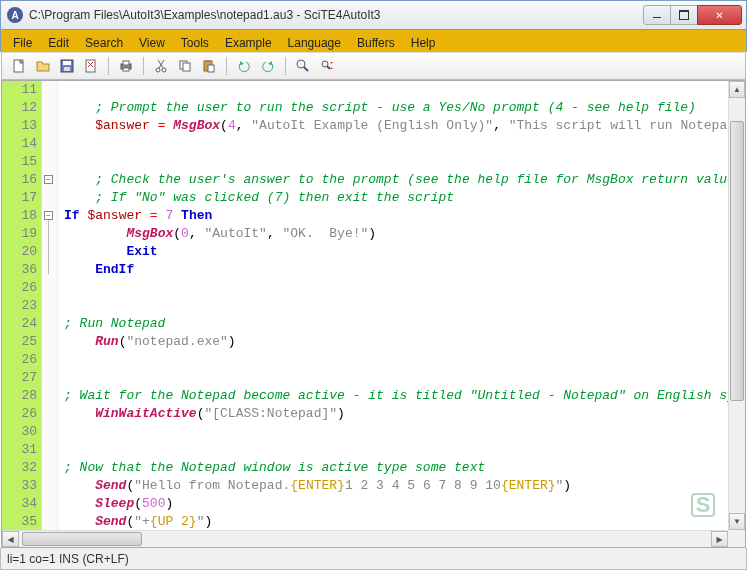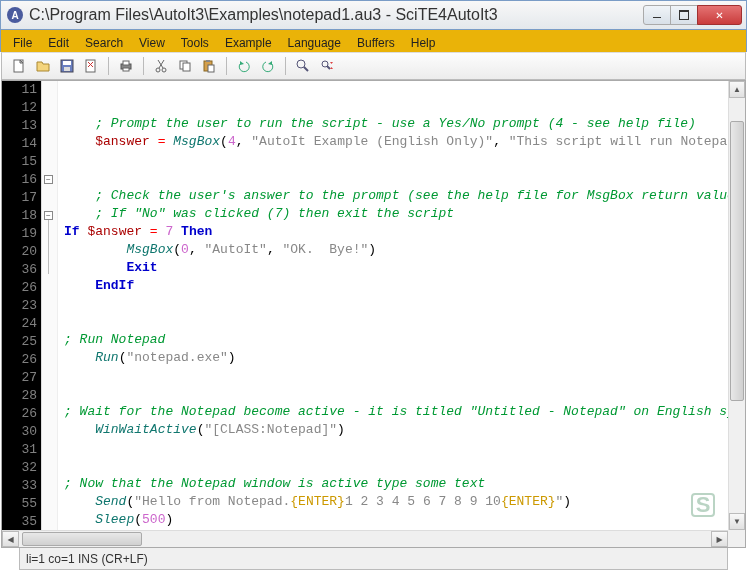--- a/index.html
+++ b/index.html
@@ -1,21 +1,21 @@
 <!DOCTYPE html>
 <html><head>
 <meta charset="utf-8">
 <style>
   * { margin: 0; padding: 0; box-sizing: border-box; }
   body { font-family: "Segoe UI", Tahoma, sans-serif; font-size: 12px; background: #fff; overflow: hidden; width: 747px; height: 571px; }
   
   
   .titlebar { height: 30px; background: linear-gradient(to bottom, #f8f8f8, #e4e8ec); border: 1px solid #7a9cc6; display: flex; align-items: center; padding: 0 0 0 6px; position: relative; }
   .titlebar-icon { width: 16px; height: 16px; background: #4a5b9e; border-radius: 50%; margin-right: 6px; display: flex; align-items: center; justify-content: center; color: #fff; font-size: 10px; font-weight: bold; }
-  .titlebar-text { flex: 1; color: #333; font-size: 16px; }
+  .titlebar-text { flex: 1; color: #333; font-size: 12px; }
   .titlebar-buttons { display: flex; height: 20px; margin-right: 4px; }
   .tb-btn { width: 28px; height: 20px; border: 1px solid #aaa; background: linear-gradient(to bottom, #f0f4f8, #d8e0e8); display: flex; align-items: center; justify-content: center; margin-left: -1px; font-size: 10px; }
   .tb-btn.min::after { content: ""; display: block; width: 8px; height: 1px; background: #333; margin-top: 5px; }
   .tb-btn.max::after { content: ""; display: block; width: 8px; height: 7px; border: 1px solid #333; border-top-width: 2px; }
   .tb-btn.close { width: 45px; background: linear-gradient(to bottom, #e57373, #c93c3c); border-color: #a03030; color: #fff; border-top-right-radius: 3px; border-bottom-right-radius: 3px; }
   .tb-btn.close::after { content: "✕"; font-size: 10px; }
   .tb-btn.min { border-top-left-radius: 3px; border-bottom-left-radius: 3px; }
   
   
   .menubar { height: 22px; background: #eab308; border-left: 1px solid #7a9cc6; border-right: 1px solid #7a9cc6; display: flex; align-items: flex-end; padding: 0 4px; }
@@ -23,51 +23,51 @@
   
   
   .toolbar { height: 28px; background: linear-gradient(to bottom, #fdfdfd, #ececec); border: 1px solid #bbb; border-top-color: #ddd; display: flex; align-items: center; padding: 0 6px; gap: 2px; margin: 0 1px; }
   .tool-btn { width: 22px; height: 22px; display: flex; align-items: center; justify-content: center; border-radius: 2px; cursor: default; }
   .tool-sep { width: 1px; height: 18px; background: #bbb; margin: 0 4px; }
   .tool-btn svg { width: 16px; height: 16px; }
   
   
   .editor-wrap { border: 1px solid #aaa; margin: 0 1px; height: 468px; background: #fff; position: relative; overflow: hidden; }
   .editor { display: flex; font-family: "Courier New", monospace; font-size: 13px; line-height: 18px; height: 100%; }
-  .linenumbers { width: 40px; background: #000000; border-right: 1px solid #ddd; text-align: right; padding: 0 4px 0 0; color: #808080; user-select: none; }
+  .linenumbers { width: 40px; background: #bef264; border-right: 1px solid #ddd; text-align: right; padding: 0 4px 0 0; color: #808080; user-select: none; }
   .linenumbers div { height: 18px; }
   .foldcol { width: 16px; background: #fafafa; border-right: 1px solid #eee; position: relative; }
   .fold-box { position: absolute; left: 2px; width: 9px; height: 9px; border: 1px solid #888; background: #fff; font-size: 8px; line-height: 7px; text-align: center; color: #555; }
   .fold-line { position: absolute; left: 6px; width: 1px; background: #bbb; }
-  .codearea { flex: 1; padding: 16px 0 0 6px; white-space: pre; overflow: hidden; }
+  .codearea { flex: 1; padding: 0 0 0 6px; white-space: pre; overflow: hidden; }
   .codeline { height: 18px; }
   
   
   .c-comment { color: #009933; font-style: italic; }
   .c-var { color: #aa0000; }
   .c-op { color: #ff0000; }
-  .c-func { color: #0f766e; font-weight: normal; font-style: italic; }
+  .c-func { color: #be185d; font-weight: bold; font-style: italic; }
   .c-keyword { color: #0000cc; font-weight: bold; }
   .c-num { color: #cc66cc; }
   .c-str { color: #888888; }
   .c-macro { color: #cc9900; }
   
   
   .vscroll { position: absolute; right: 0; top: 0; bottom: 17px; width: 17px; background: #f0f0f0; border-left: 1px solid #ddd; }
   .vscroll-btn { height: 17px; background: linear-gradient(to bottom, #f8f8f8, #e0e0e0); border: 1px solid #bbb; display: flex; align-items: center; justify-content: center; font-size: 8px; color: #555; }
   .vscroll-thumb { position: absolute; left: 1px; right: 1px; top: 40px; height: 280px; background: linear-gradient(to right, #e8e8e8, #d0d0d0); border: 1px solid #aaa; border-radius: 2px; }
   .hscroll { position: absolute; left: 0; right: 17px; bottom: 0; height: 17px; background: #f0f0f0; border-top: 1px solid #ddd; }
   .hscroll-btn { width: 17px; height: 100%; background: linear-gradient(to bottom, #f8f8f8, #e0e0e0); border: 1px solid #bbb; display: inline-flex; align-items: center; justify-content: center; font-size: 8px; color: #555; position: absolute; }
   .hscroll-btn.left { left: 0; }
   .hscroll-btn.right { right: 0; }
   .hscroll-thumb { position: absolute; top: 1px; bottom: 1px; left: 20px; width: 120px; background: linear-gradient(to bottom, #e8e8e8, #d0d0d0); border: 1px solid #aaa; border-radius: 2px; }
   .scroll-corner { position: absolute; right: 0; bottom: 0; width: 17px; height: 17px; background: #f0f0f0; }
   
   
-  .statusbar { height: 22px; background: #f0f0f0; border: 1px solid #bbb; border-top: none; display: flex; align-items: center; padding: 0 6px; margin: 0 19px; color: #333; }
+  .statusbar { height: 22px; background: #f0f0f0; border: 1px solid #bbb; border-top: none; display: flex; align-items: center; padding: 0 6px; margin: 0 0; color: #333; }
   
   
   .watermark { position: absolute; right: 30px; bottom: 30px; color: #8db89e; font-size: 22px; font-style: italic; font-weight: bold; opacity: 0.6; font-family: Arial, sans-serif; pointer-events: none; display: flex; align-items: center; gap: 4px; }
   .watermark .s-logo { width: 24px; height: 24px; border: 2px solid #8db89e; border-radius: 4px; display: flex; align-items: center; justify-content: center; font-style: normal; }
 </style>
 </head>
 <body>
 
 <div class="titlebar">
   <div class="titlebar-icon">A</div>
@@ -196,21 +196,21 @@
         <div>24</div>
         <div>25</div>
         <div>26</div>
         <div>27</div>
         <div>28</div>
         <div>26</div>
         <div>30</div>
         <div>31</div>
         <div>32</div>
         <div>33</div>
-        <div>55</div>
+        <div>34</div>
         <div>35</div>
         <div>36</div>
       </div>
     <div class="foldcol" id="foldcol">
         <div class="fold-box" style="top: 94px;">−</div>
         <div class="fold-box" style="top: 130px;">−</div>
         <div class="fold-line" style="top: 139px; height: 54px;"></div>
       </div>
     <div class="codearea" id="codearea"><div class="codeline"><span>    </span></div><div class="codeline"><span>    </span><span class="c-comment">; Prompt the user to run the script - use a Yes/No prompt (4 - see help file)</span></div><div class="codeline"><span>    </span><span class="c-var">$answer</span><span> </span><span class="c-op">=</span><span> </span><span class="c-func">MsgBox</span><span>(</span><span class="c-num">4</span><span>, </span><span class="c-str">"AutoIt Example (English Only)"</span><span>, </span><span class="c-str">"This script will run Notepad type in s</span></div><div class="codeline"></div><div class="codeline"></div><div class="codeline"><span>    </span><span class="c-comment">; Check the user's answer to the prompt (see the help file for MsgBox return values)</span></div><div class="codeline"><span>    </span><span class="c-comment">; If "No" was clicked (7) then exit the script</span></div><div class="codeline"><span class="c-keyword">If</span><span> </span><span class="c-var">$answer</span><span> </span><span class="c-op">=</span><span> </span><span class="c-num">7</span><span> </span><span class="c-keyword">Then</span></div><div class="codeline"><span>    </span><span>    </span><span class="c-func">MsgBox</span><span>(</span><span class="c-num">0</span><span>, </span><span class="c-str">"AutoIt"</span><span>, </span><span class="c-str">"OK.  Bye!"</span><span>)</span></div><div class="codeline"><span>    </span><span>    </span><span class="c-keyword">Exit</span></div><div class="codeline"><span>    </span><span class="c-keyword">EndIf</span></div><div class="codeline"><span>    </span></div><div class="codeline"></div><div class="codeline"><span class="c-comment">; Run Notepad</span></div><div class="codeline"><span>    </span><span class="c-func">Run</span><span>(</span><span class="c-str">"notepad.exe"</span><span>)</span></div><div class="codeline"><span>    </span></div><div class="codeline"></div><div class="codeline"><span class="c-comment">; Wait for the Notepad become active - it is titled "Untitled - Notepad" on English systems</span></div><div class="codeline"><span>    </span><span class="c-func">WinWaitActive</span><span>(</span><span class="c-str">"[CLASS:Notepad]"</span><span>)</span></div><div class="codeline"><span>    </span></div><div class="codeline"></div><div class="codeline"><span class="c-comment">; Now that the Notepad window is active type some text</span></div><div class="codeline"><span>    </span><span class="c-func">Send</span><span>(</span><span class="c-str">"Hello from Notepad.</span><span class="c-macro">{ENTER}</span><span class="c-str">1 2 3 4 5 6 7 8 9 10</span><span class="c-macro">{ENTER}</span><span class="c-str">"</span><span>)</span></div><div class="codeline"><span>    </span><span class="c-func">Sleep</span><span>(</span><span class="c-num">500</span><span>)</span></div><div class="codeline"><span>    </span><span class="c-func">Send</span><span>(</span><span class="c-str">"+</span><span class="c-macro">{UP 2}</span><span class="c-str">"</span><span>)</span></div><div class="codeline"><span>    </span><span class="c-func">Sleep</span><span>(</span><span class="c-num">500</span><span>)</span></div></div>
   </div>

